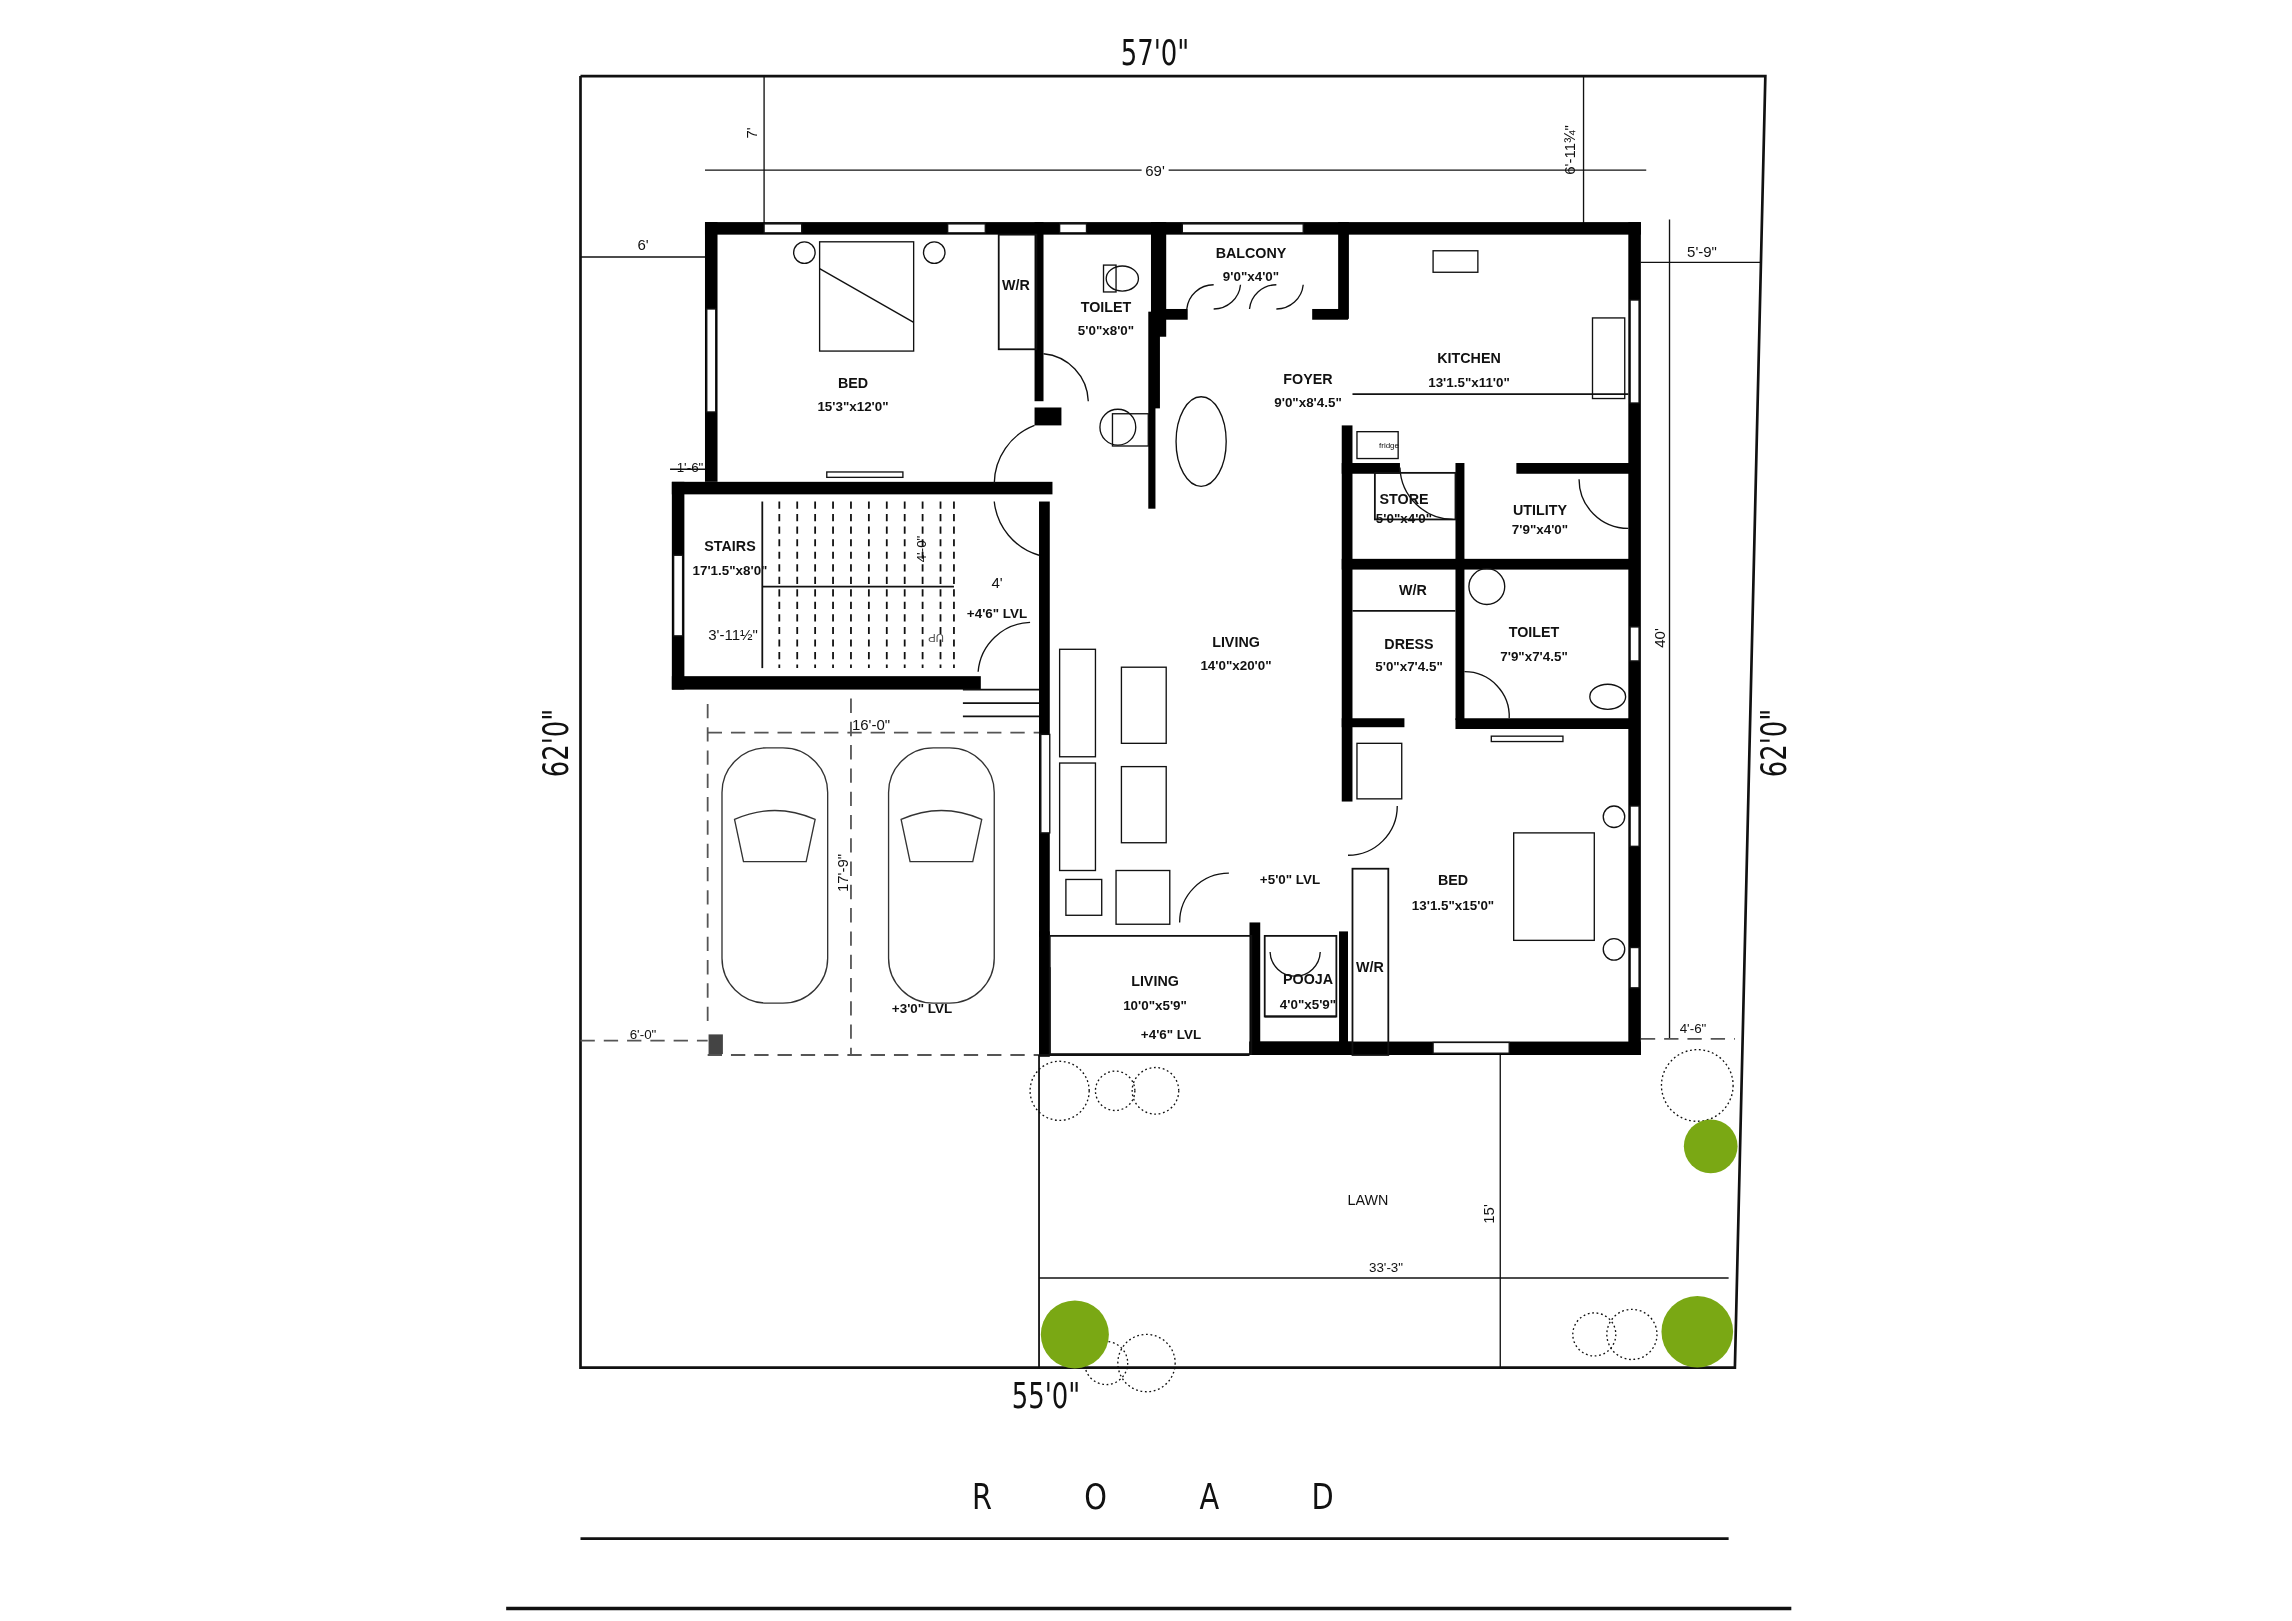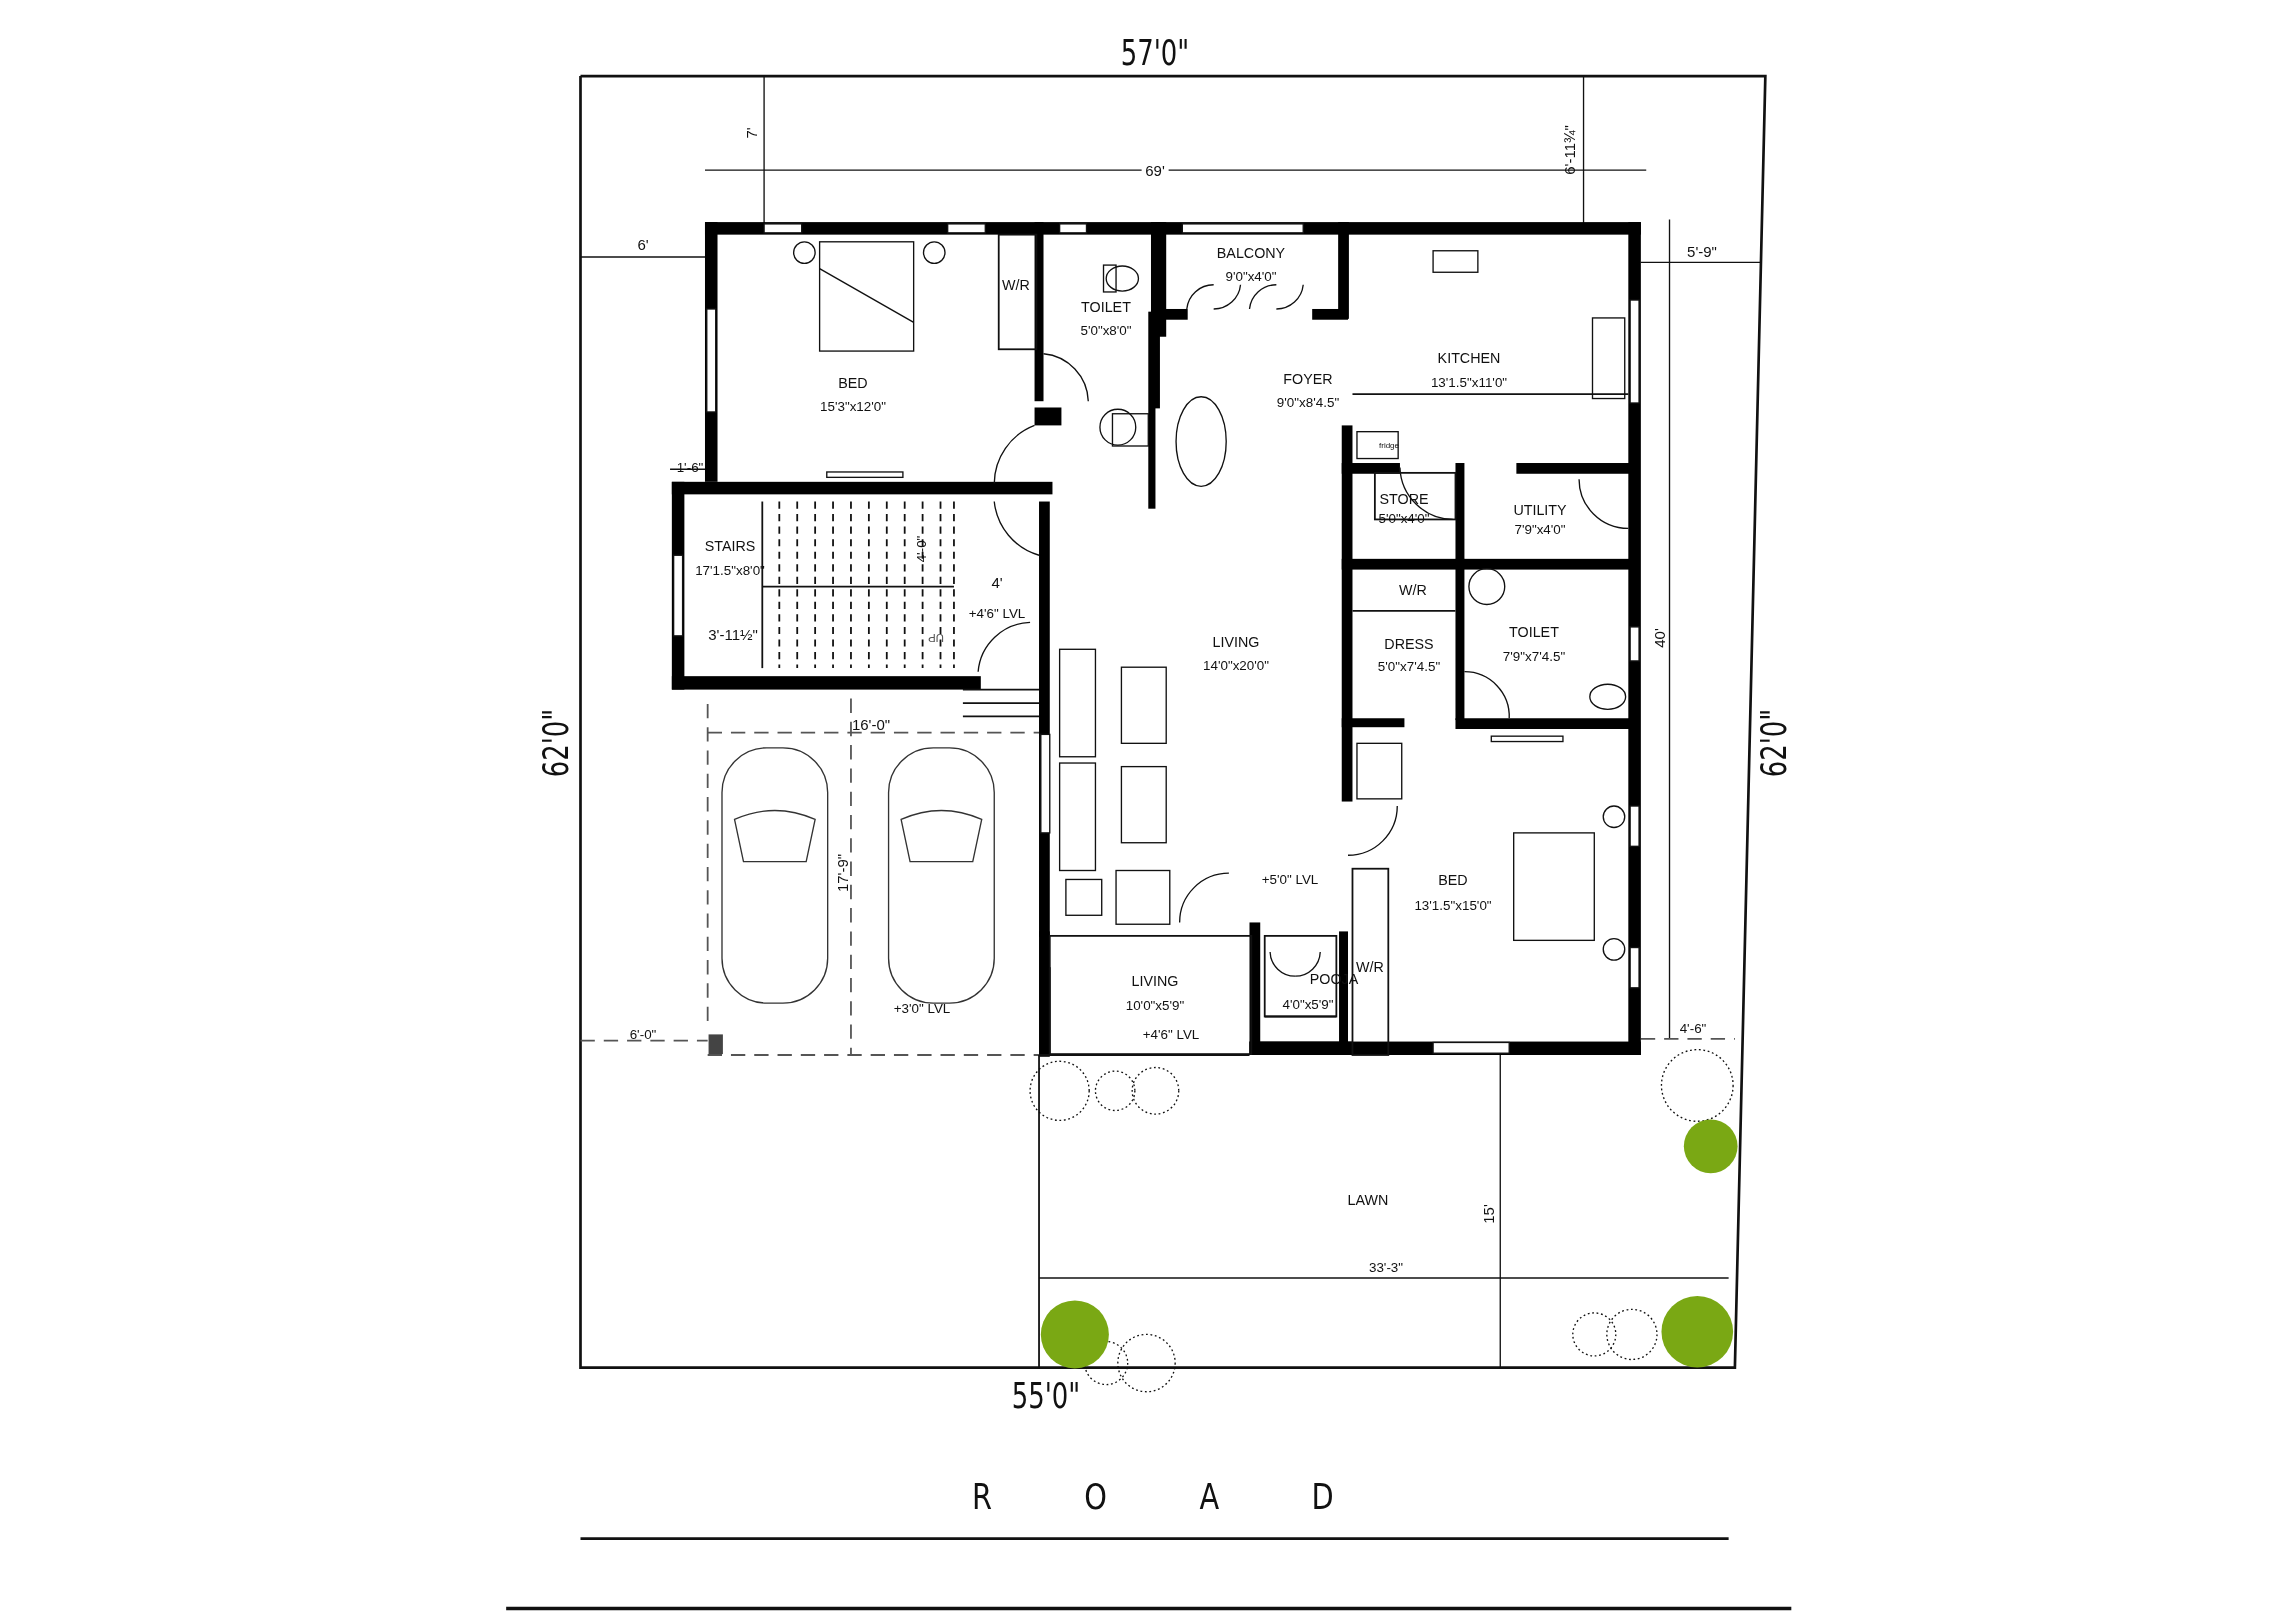--- a/index.html
+++ b/index.html
@@ -1,19 +1,19 @@
 <!DOCTYPE html>
 <html style="font-size:14.3px"><head>
 <meta charset="utf-8">
 <style>
   html, body { margin:0; padding:0; background:#ffffff; }
   body { width:2293px; height:1621px; position:relative; overflow:hidden;
          font-family:"Liberation Sans", sans-serif; }
   #plan { position:absolute; left:0; top:0; width:2293px; height:1621px; }
-  .lbl { position:absolute; white-space:nowrap; color:#111; font-weight:normal;
+  .lbl { position:absolute; white-space:nowrap; color:#111; font-weight:bold;
          font-family:"Liberation Sans", sans-serif; transform:translate(-50%,-50%); }
   .room-name { font-size:14.3px; }
   .room-size { font-size:13.4px; }
   .dim { position:absolute; white-space:nowrap; color:#111; font-size:15px;
          font-family:"Liberation Sans", sans-serif; transform:translate(-50%,-50%); }
   .big { position:absolute; white-space:nowrap; color:#111; font-size:36px;
          font-family:"DejaVu Sans", sans-serif; transform:translate(-50%,-50%) scaleX(0.72); }
   .rot { transform:translate(-50%,-50%) rotate(-90deg); }
   .bigrot { transform:translate(-50%,-50%) rotate(-90deg) scaleX(0.72); }
   .road { position:absolute; left:972px; top:1476px; font-size:36px; letter-spacing:52px;
@@ -270,21 +270,21 @@
 <div class="lbl room-size" style="left:1236px;top:665px;">14'0"x20'0"</div>
 <div class="lbl room-name" style="left:1413px;top:590px;">W/R</div>
 <div class="lbl room-name" style="left:1409px;top:644px;">DRESS</div>
 <div class="lbl room-size" style="left:1409px;top:666px;">5'0"x7'4.5"</div>
 <div class="lbl room-name" style="left:1534px;top:632px;">TOILET</div>
 <div class="lbl room-size" style="left:1534px;top:656px;">7'9"x7'4.5"</div>
 <div class="lbl room-name" style="left:1453px;top:880px;">BED</div>
 <div class="lbl room-size" style="left:1453px;top:905px;">13'1.5"x15'0"</div>
 <div class="lbl room-name" style="left:1155px;top:981px;">LIVING</div>
 <div class="lbl room-size" style="left:1155px;top:1005px;">10'0"x5'9"</div>
-<div class="lbl room-name" style="left:1308px;top:979px;margin-left:26px;">POOJA</div>
+<div class="lbl room-name" style="left:1308px;top:979px;">POOJA</div>
 <div class="lbl room-size" style="left:1308px;top:1004px;">4'0"x5'9"</div>
 <div class="lbl room-name" style="left:1370px;top:967px;">W/R</div>
 <div class="lbl room-name" style="left:1368px;top:1200px;font-weight:normal;">LAWN</div>
 
 <div class="lbl lvl" style="left:997px;top:613px;">+4'6" LVL</div>
 <div class="lbl lvl" style="left:1290px;top:879px;">+5'0" LVL</div>
 <div class="lbl lvl" style="left:1171px;top:1034px;">+4'6" LVL</div>
 <div class="lbl lvl" style="left:922px;top:1008px;">+3'0" LVL</div>
 
 

